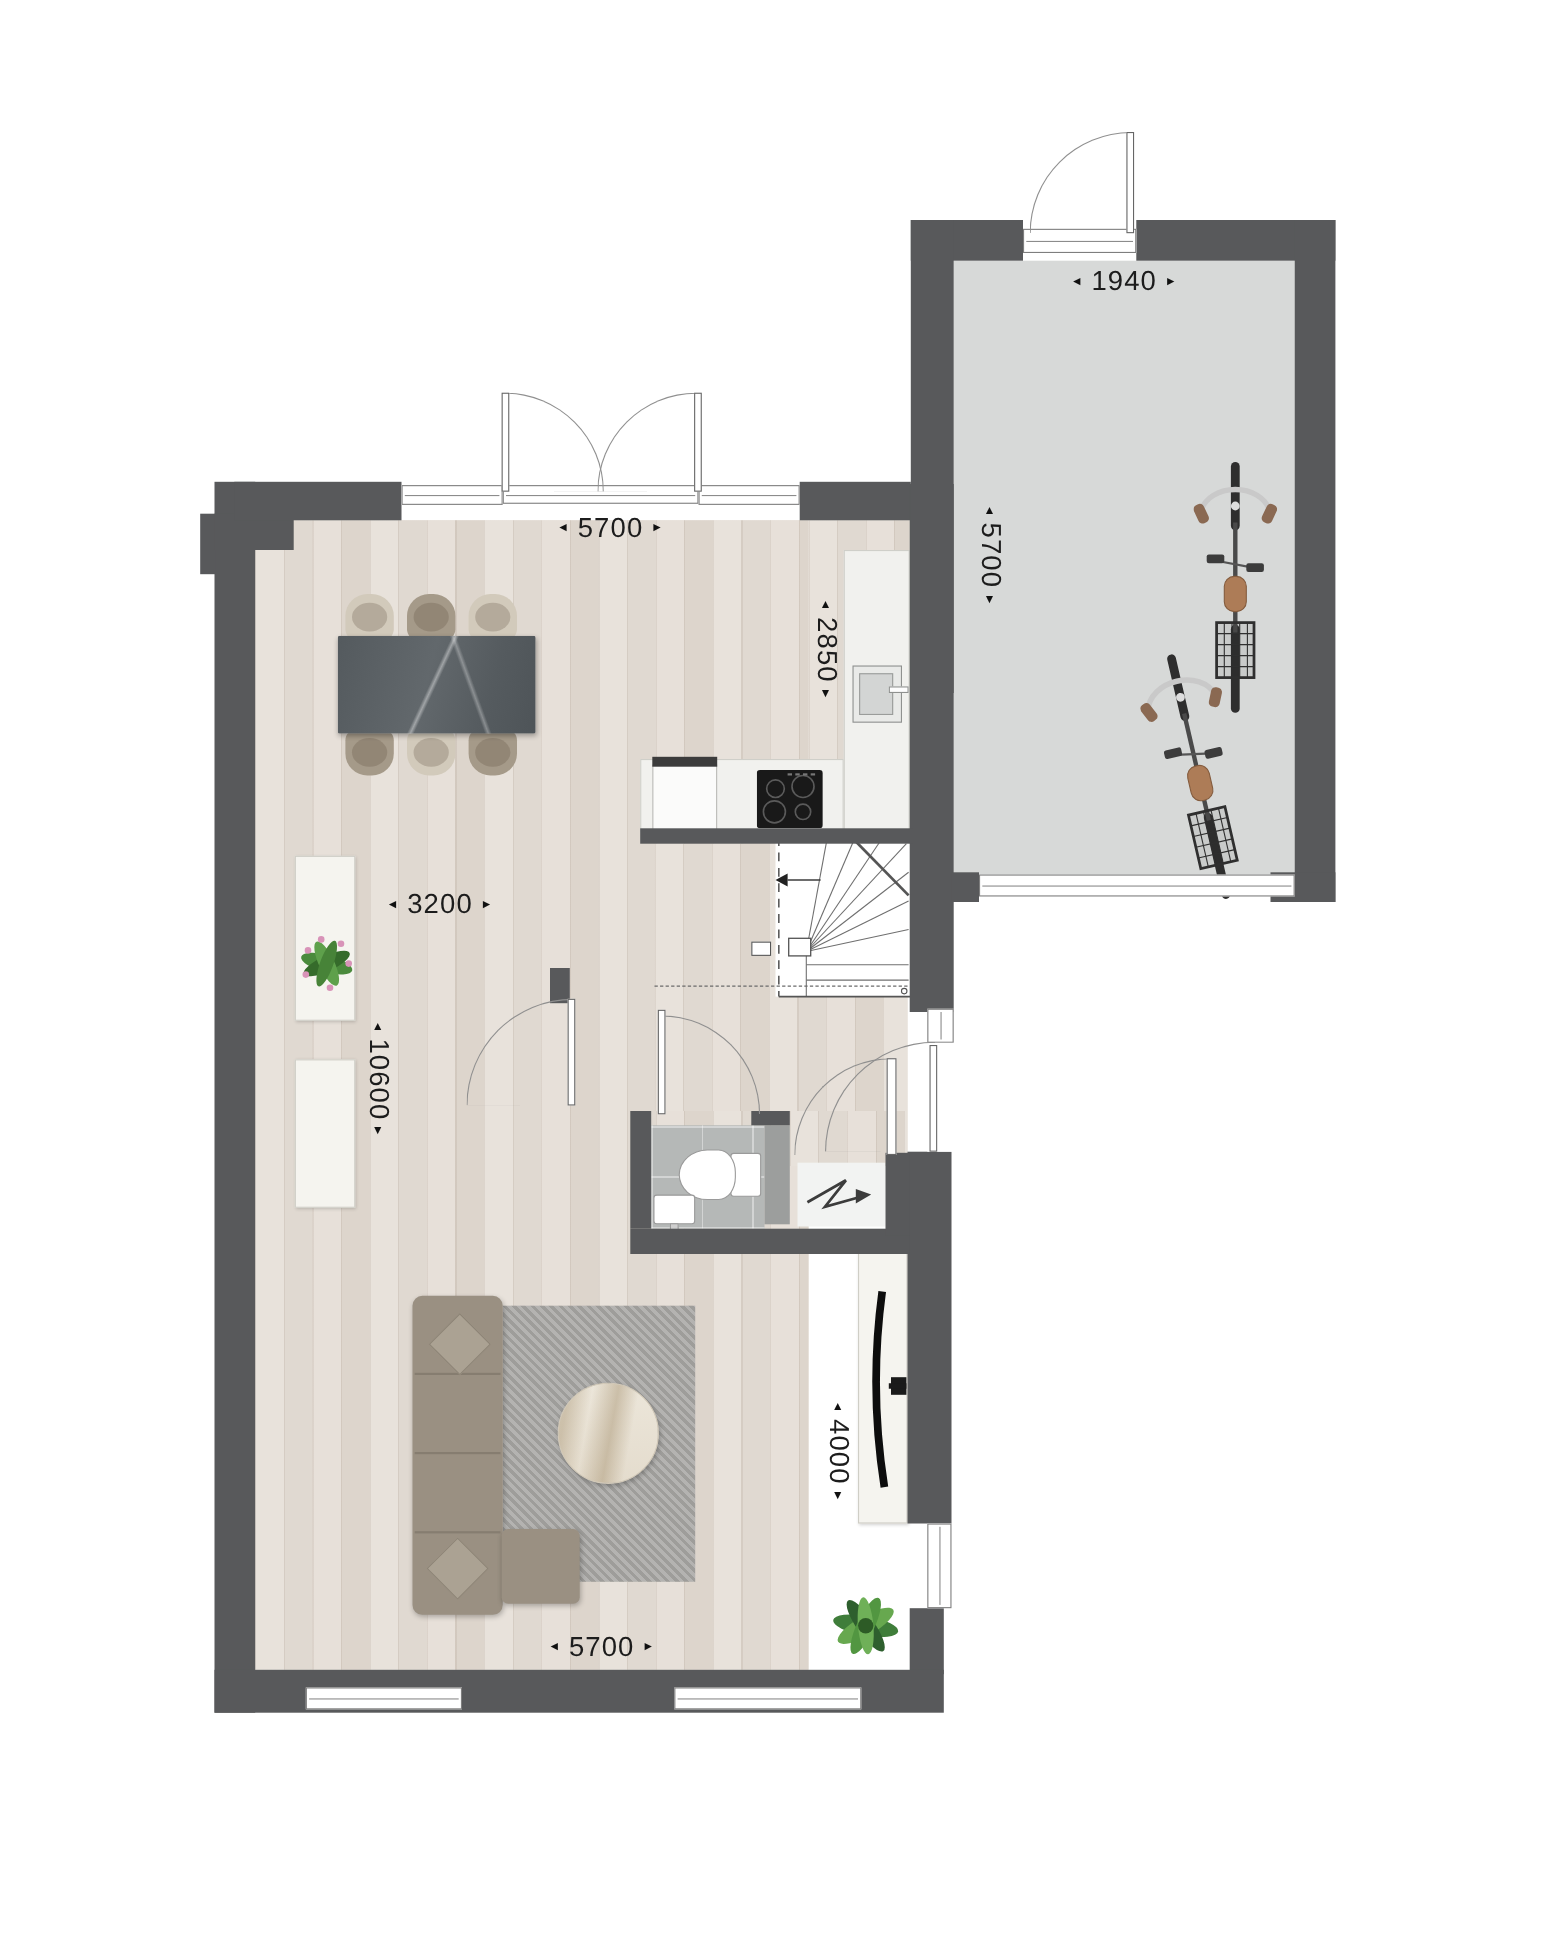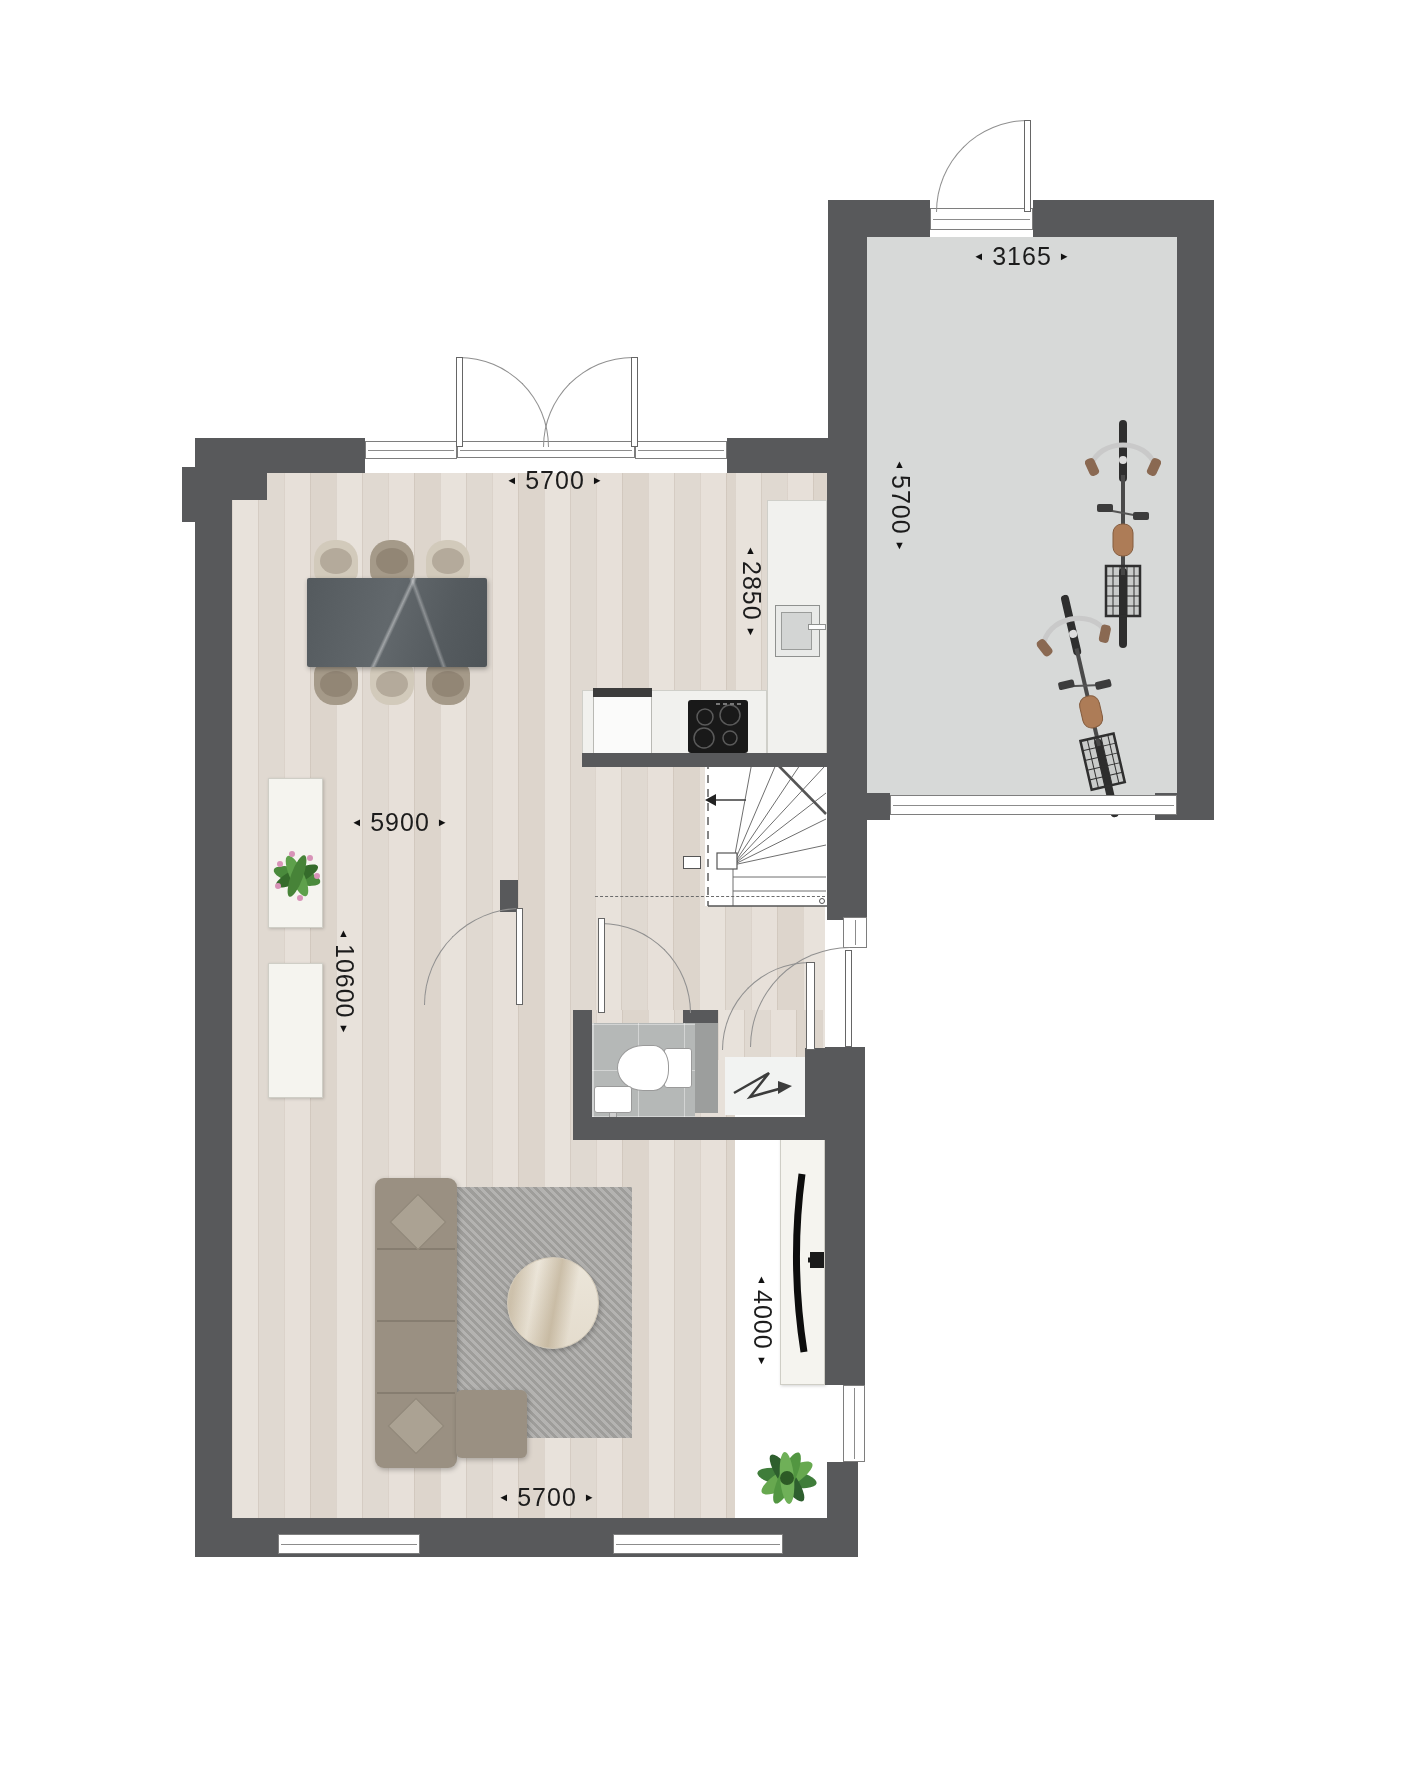--- a/index.html
+++ b/index.html
@@ -288,41 +288,41 @@
         <line x1="49" y1="146" x2="49" y2="196"></line>
       <line x1="21" y1="156" x2="55" y2="156"></line>
         <line x1="21" y1="166" x2="55" y2="166"></line>
       <line x1="21" y1="176" x2="55" y2="176"></line>
         <line x1="21" y1="186" x2="55" y2="186"></line>
     </g>
   </svg>
 
   <div class="dim dim-h" style="left:952px;top:242px;width:140px;height:28px;">
     <span class="arrow">◄</span>
-    <span class="val">3165</span>
+    <span class="val">1940</span>
     <span class="arrow">►</span>
   </div>
   <div class="dim dim-v" style="left:886px;top:443px;width:28px;height:124px;">
     <span class="arrow">▲</span>
     <span class="val">5700</span>
     <span class="arrow">▼</span>
   </div>
   <div class="dim dim-h" style="left:485px;top:466px;width:140px;height:28px;">
     <span class="arrow">◄</span>
     <span class="val">5700</span>
     <span class="arrow">►</span>
   </div>
   <div class="dim dim-v" style="left:737px;top:543px;width:28px;height:96px;">
     <span class="arrow">▲</span>
     <span class="val">2850</span>
     <span class="arrow">▼</span>
   </div>
   <div class="dim dim-h" style="left:330px;top:808px;width:140px;height:28px;">
     <span class="arrow">◄</span>
-    <span class="val">5900</span>
+    <span class="val">3200</span>
     <span class="arrow">►</span>
   </div>
   <div class="dim dim-v" style="left:330px;top:922px;width:28px;height:118px;">
     <span class="arrow">▲</span>
     <span class="val">10600</span>
     <span class="arrow">▼</span>
   </div>
   <div class="dim dim-v" style="left:748px;top:1272px;width:28px;height:96px;">
     <span class="arrow">▲</span>
     <span class="val">4000</span>

